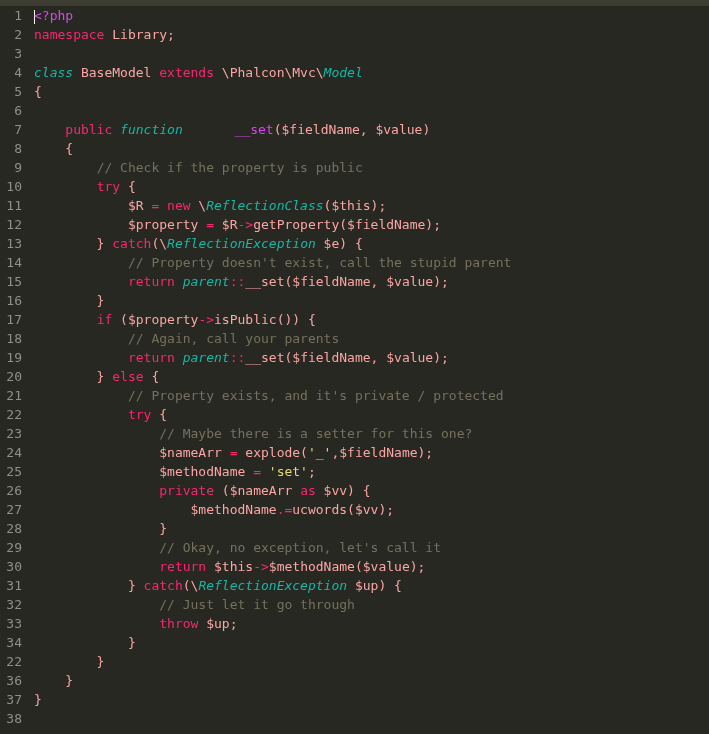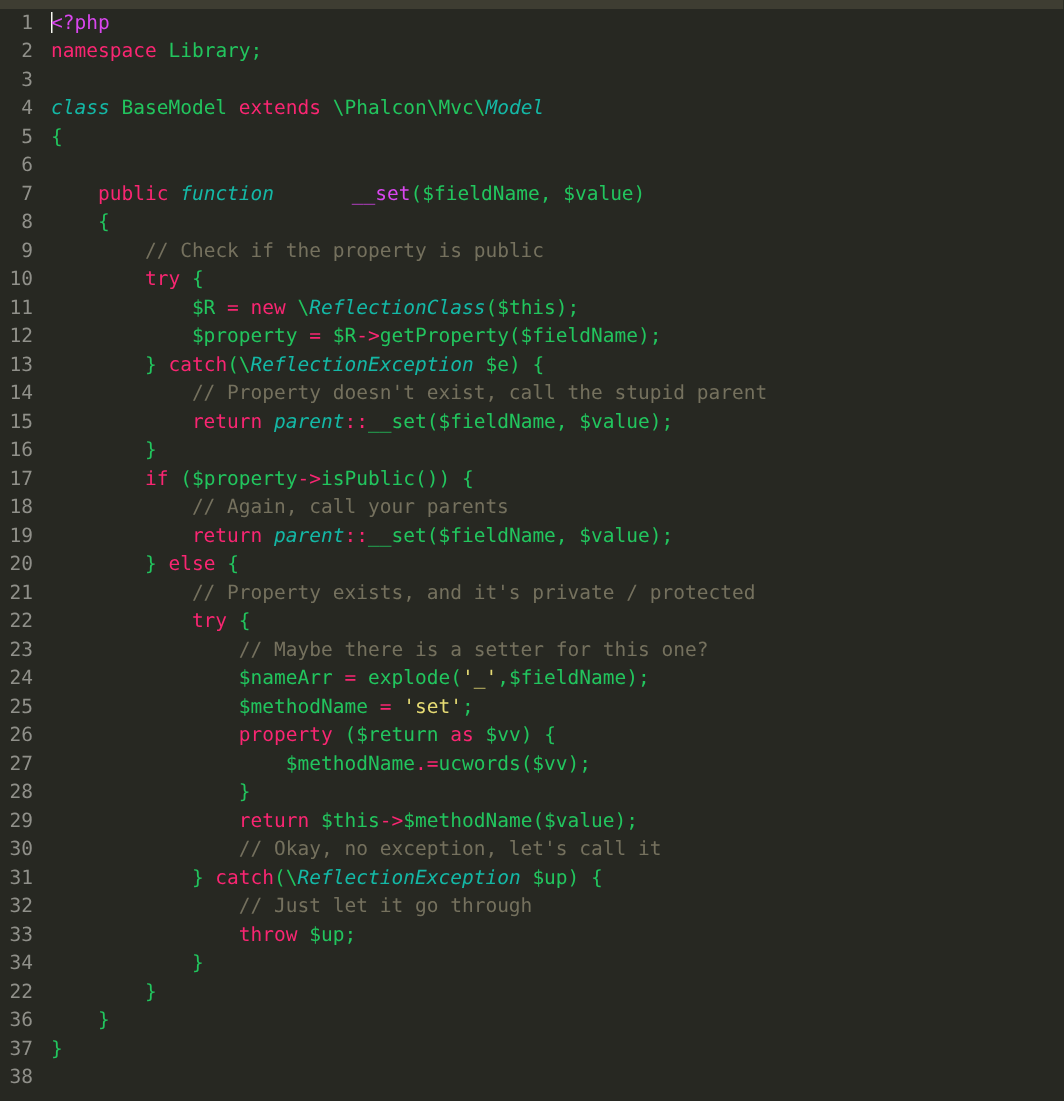--- a/index.html
+++ b/index.html
@@ -44,21 +44,21 @@
 }
 .cursor {
   display: inline-block;
   width: 1px;
   height: 14px;
   background: #f8f8f2;
   vertical-align: middle;
   margin-right: -1px;
 }
 .c-key { color: #f92672; text-align: right; }
-.c-plain { color: #22c55e; }
+.c-plain { color: #fca5a5; }
 .c-ital { color: #14b8a6; font-style: italic; }
 .c-func { color: #d946ef; margin-left: 44px; }
 .c-comment { color: #75715e; text-align: right; }
 .c-str { color: #e6db74; }
 .c-white { color: #d946ef; }
 </style>
 </head>
 <body>
 
 <div class="top-bar"></div>
@@ -122,25 +122,25 @@
     <div class="line"><span class="c-plain">        }</span></div>
     <div class="line"><span>        </span><span class="c-key">if</span><span class="c-plain"> ($property</span><span class="c-key">-&gt;</span><span class="c-plain">isPublic()) {</span></div>
     <div class="line"><span>            </span><span class="c-comment">// Again, call your parents</span></div>
     <div class="line"><span>            </span><span class="c-key">return</span><span> </span><span class="c-ital">parent</span><span class="c-key">::</span><span class="c-plain">__set($fieldName, $value);</span></div>
     <div class="line"><span class="c-plain">        } </span><span class="c-key">else</span><span class="c-plain"> {</span></div>
     <div class="line"><span>            </span><span class="c-comment">// Property exists, and it's private / protected</span></div>
     <div class="line"><span>            </span><span class="c-key">try</span><span class="c-plain"> {</span></div>
     <div class="line"><span>                </span><span class="c-comment">// Maybe there is a setter for this one?</span></div>
     <div class="line"><span class="c-plain">                $nameArr </span><span class="c-key">=</span><span class="c-plain"> explode(</span><span class="c-str">'_'</span><span class="c-plain">,$fieldName);</span></div>
     <div class="line"><span class="c-plain">                $methodName </span><span class="c-key">=</span><span> </span><span class="c-str">'set'</span><span class="c-plain">;</span></div>
-    <div class="line"><span>                </span><span class="c-key">property</span><span class="c-plain"> ($return </span><span class="c-key">as</span><span class="c-plain"> $vv) {</span></div>
+    <div class="line"><span>                </span><span class="c-key">private</span><span class="c-plain"> ($nameArr </span><span class="c-key">as</span><span class="c-plain"> $vv) {</span></div>
     <div class="line"><span class="c-plain">                    $methodName</span><span class="c-key">.=</span><span class="c-plain">ucwords($vv);</span></div>
     <div class="line"><span class="c-plain">                }</span></div>
+    <div class="line"><span>                </span><span class="c-comment">// Okay, no exception, let's call it</span></div>
     <div class="line"><span>                </span><span class="c-key">return</span><span class="c-plain"> $this</span><span class="c-key">-&gt;</span><span class="c-plain">$methodName($value);</span></div>
-    <div class="line"><span>                </span><span class="c-comment">// Okay, no exception, let's call it</span></div>
     <div class="line"><span class="c-plain">            } </span><span class="c-key">catch</span><span class="c-plain">(\</span><span class="c-ital">ReflectionException</span><span class="c-plain"> $up) {</span></div>
     <div class="line"><span>                </span><span class="c-comment">// Just let it go through</span></div>
     <div class="line"><span>                </span><span class="c-key">throw</span><span class="c-plain"> $up;</span></div>
     <div class="line"><span class="c-plain">            }</span></div>
     <div class="line"><span class="c-plain">        }</span></div>
     <div class="line"><span class="c-plain">    }</span></div>
     <div class="line"><span class="c-plain">}</span></div>
   </div>
 </div>
 

